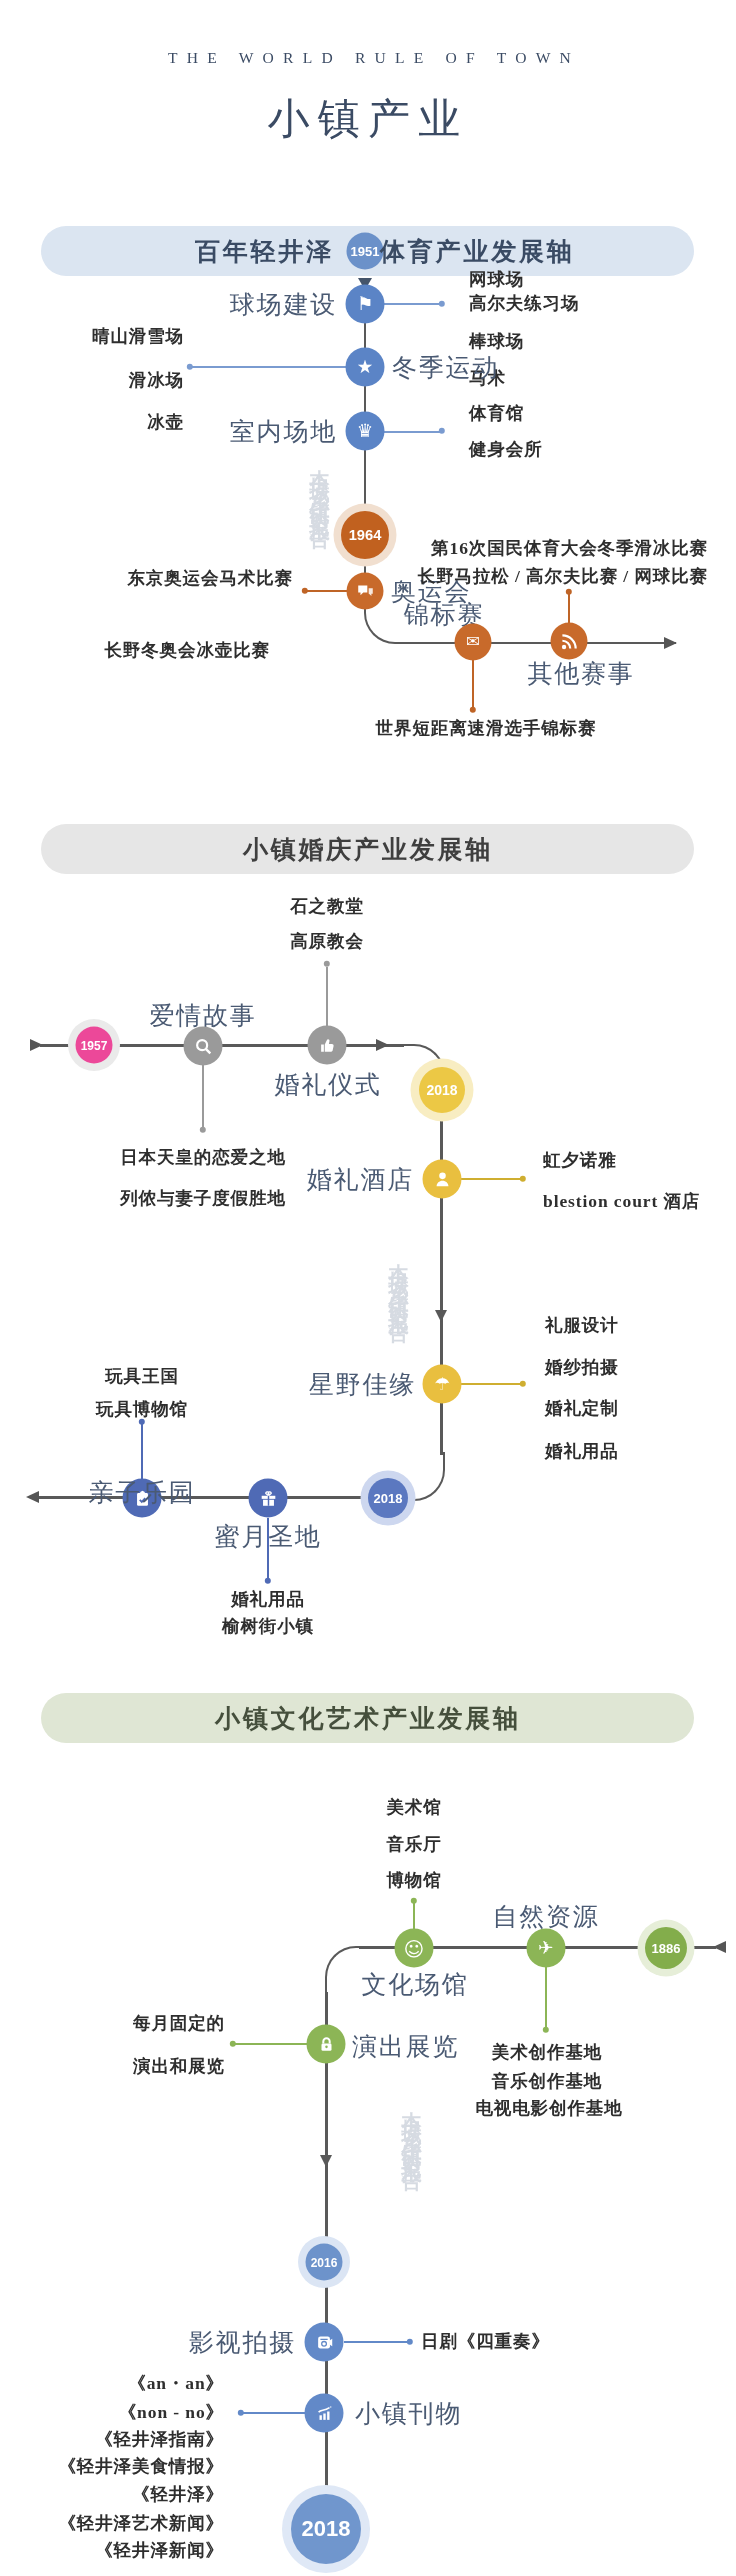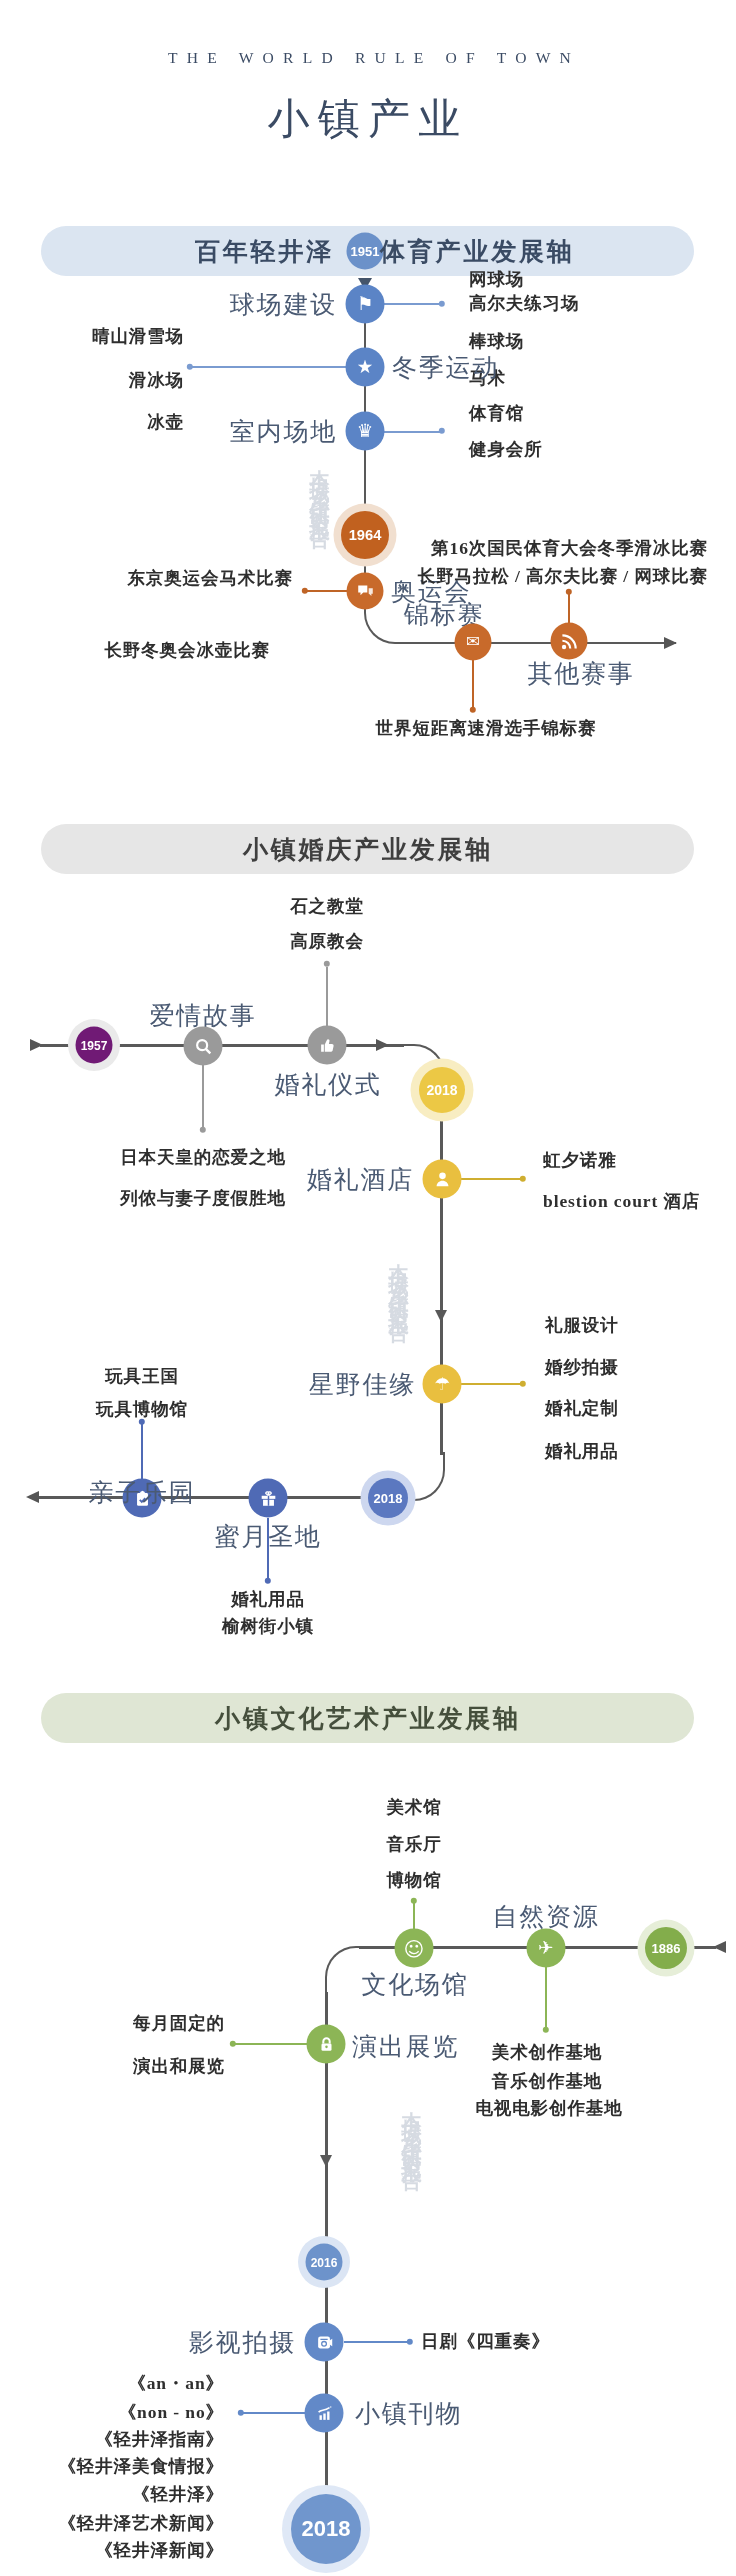--- a/index.html
+++ b/index.html
@@ -123,21 +123,21 @@
   <div class="vl" style="left:440px;top:1091px;width:2.8px;height:364px;background:#595959;"></div>
   <div class="mainline" style="left:396px;top:1452px;width:47px;height:47px;border-right:2.8px solid #595959;border-bottom:2.8px solid #595959;border-bottom-right-radius:31px;"></div>
   <div class="hl" style="left:37px;top:1496px;width:368px;height:2.8px;background:#595959;"></div>
   <div class="arrow" style="left:26px;top:1491px;border-top:6.4px solid transparent;border-bottom:6.4px solid transparent;border-right:13px solid #555;"></div>
   <div class="arrow" style="left:376px;top:1039px;border-top:6.4px solid transparent;border-bottom:6.4px solid transparent;border-left:13px solid #555;"></div>
   <div class="arrow" style="left:435px;top:1310px;border-left:6.4px solid transparent;border-right:6.4px solid transparent;border-top:12px solid #595959;"></div>
 
   <div class="wm" style="left:386px;top:1248px;">本埠城乡小镇研究报告</div>
 
   <div class="halo" style="left:94px;top:1045px;width:52px;height:52px;background:#eaeaea;"></div>
-  <div class="node" style="left:94px;top:1045px;width:37px;height:37px;background:#701a75;">
+  <div class="node" style="left:94px;top:1045px;width:37px;height:37px;background:#ec4899;">
     <span class="yeartxt" style="font-size:12px;">1957</span>
   </div>
 
   <div class="t lbl tc" style="left:203px;top:1015px;">爱情故事</div>
   <div class="vl" style="left:202px;top:1064px;height:64px;background:#9a9a9a;"></div>
   <div class="dot" style="left:203px;top:1130px;background:#9a9a9a;"></div>
   <div class="node" style="left:203px;top:1046px;width:39px;height:39px;background:#9a9a9a;">
     <svg width="20" height="20" viewBox="0 0 22 22">
       <circle cx="9.5" cy="9.5" r="5.5" stroke="#fff" stroke-width="2.4" fill="none"></circle>
       <line x1="13.8" y1="13.8" x2="18.5" y2="18.5" stroke="#fff" stroke-width="2.6"></line>

